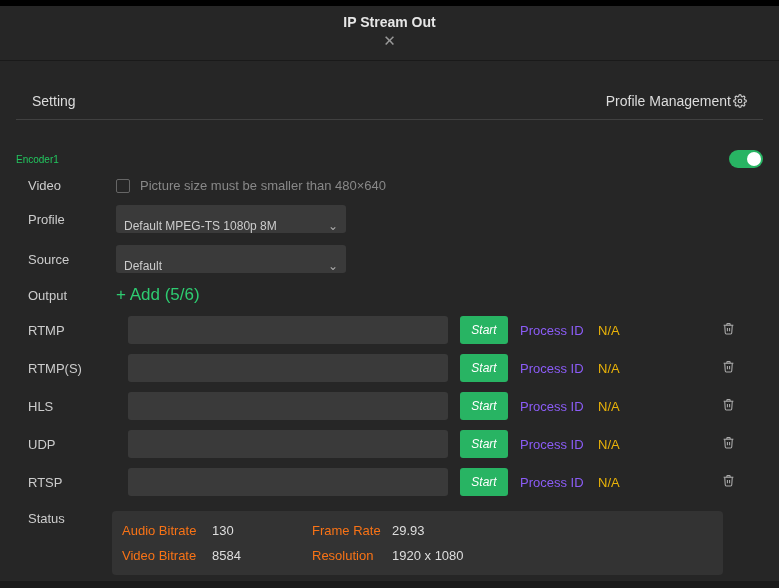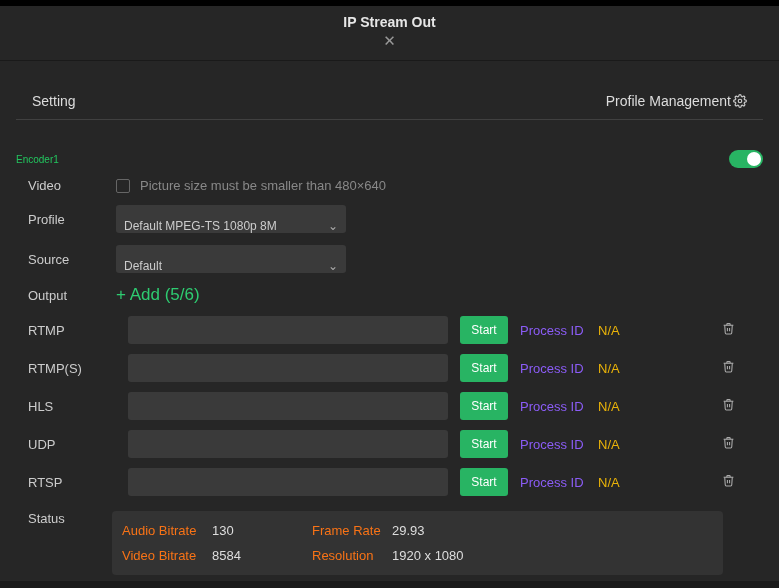--- a/index.html
+++ b/index.html
@@ -157,20 +157,21 @@
   }
   .start-btn {
     background: #28b463;
     color: #fff;
     border: none;
     border-radius: 3px;
     height: 28px;
     width: 48px;
     font-size: 12px;
     cursor: pointer;
+    font-style: italic;
   }
   .pid-label {
     font-size: 13px;
     color: #8b5cf6;
     width: 66px;
   }
   .pid-value {
     font-size: 13px;
     color: #eab308;
     flex:1;

